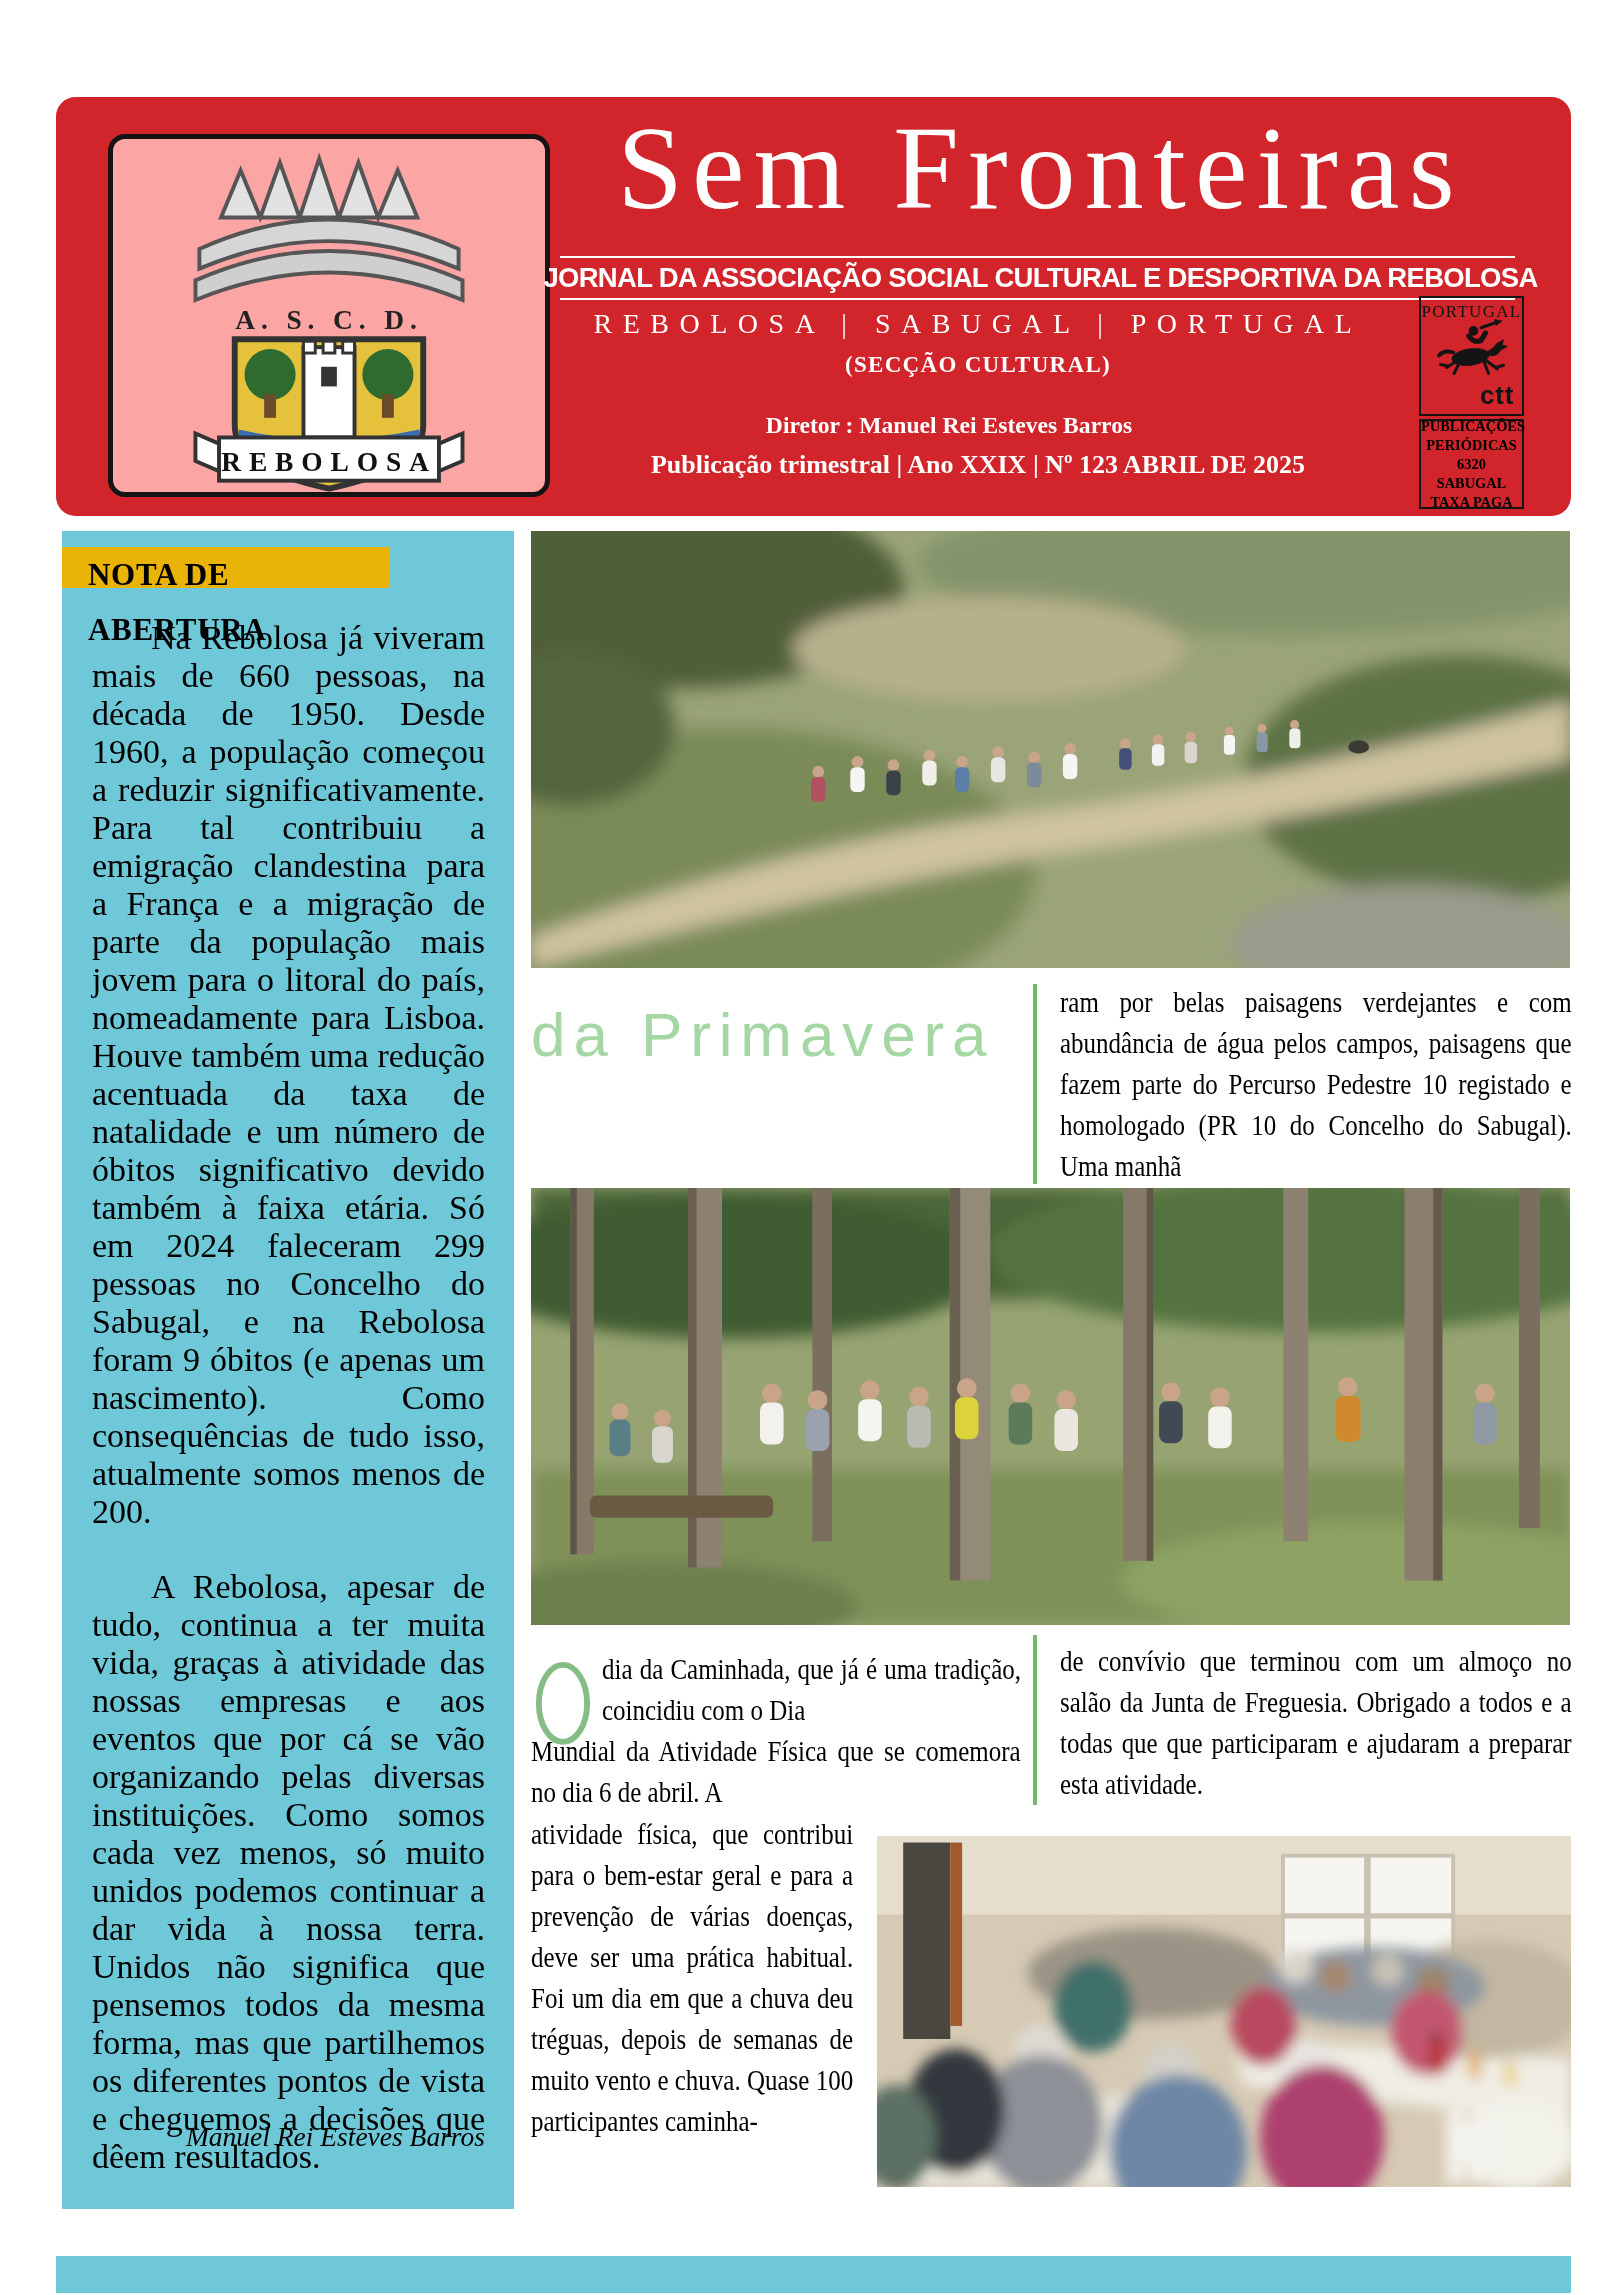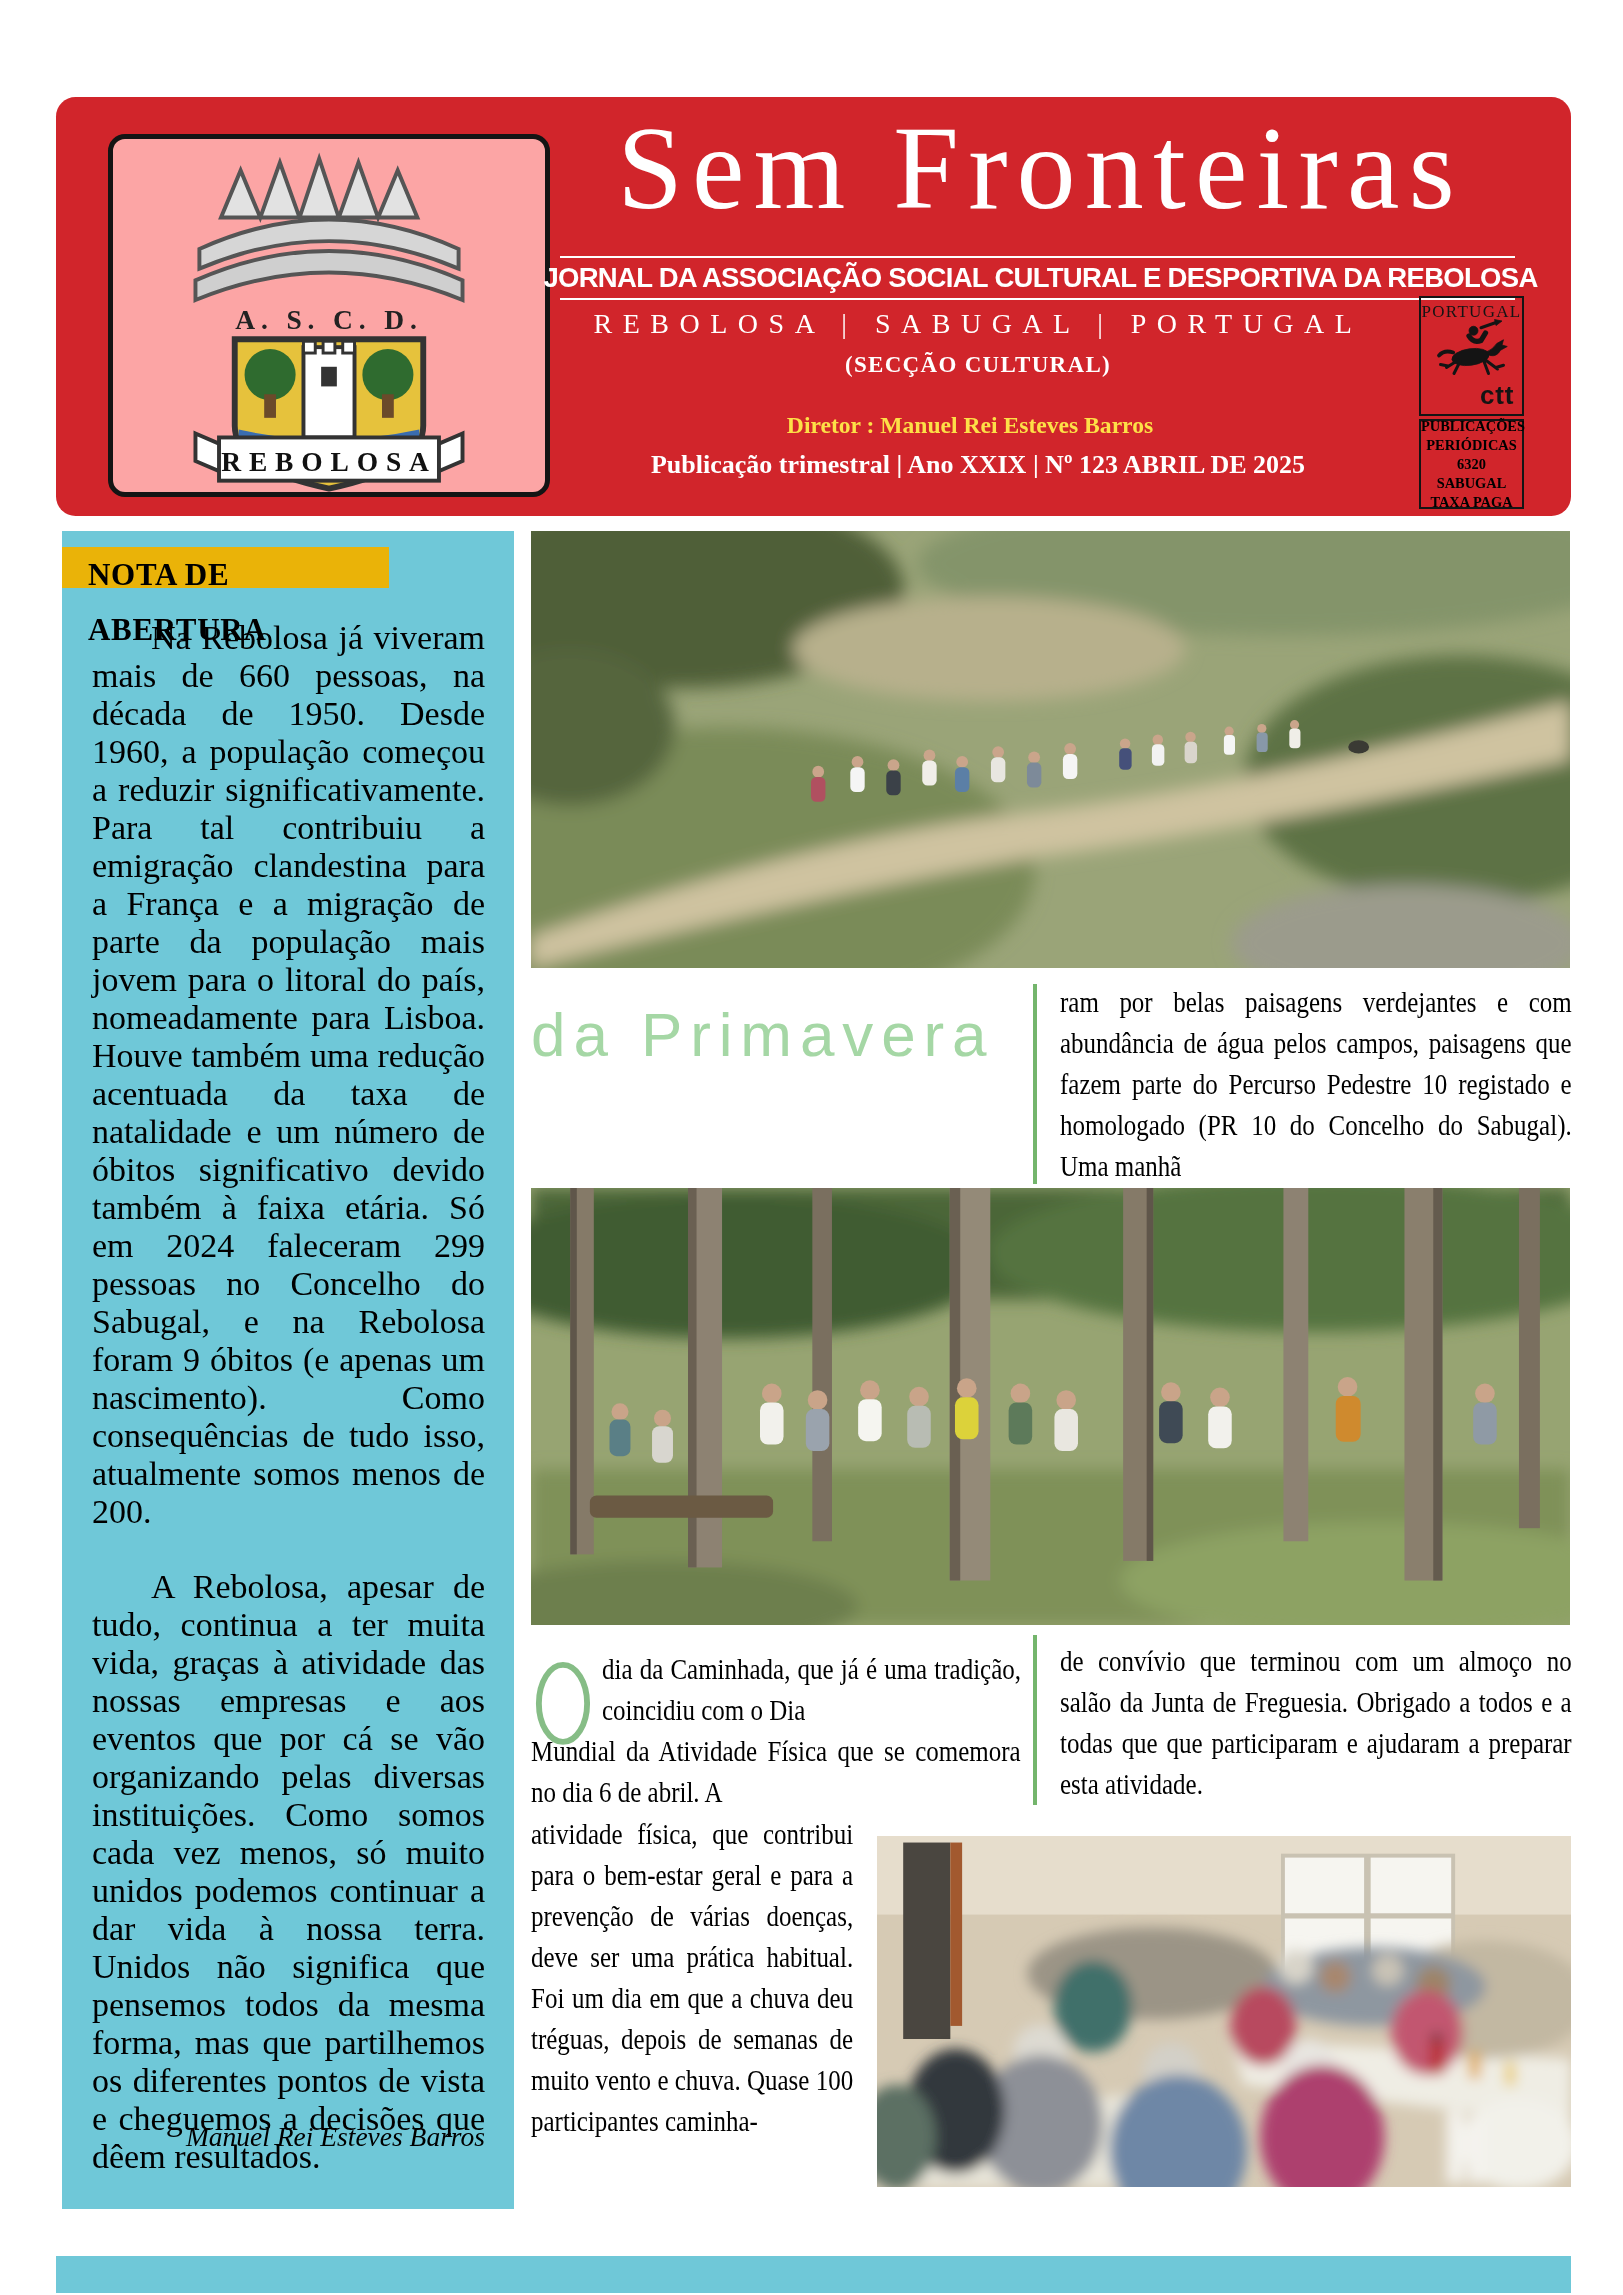--- a/index.html
+++ b/index.html
@@ -14,21 +14,21 @@
              border:5.9px solid #141414;border-radius:17px;overflow:hidden;}
   .mast-title{position:absolute;left:487px;top:13px;width:995px;text-align:center;
               font-weight:normal;font-size:118px;line-height:1.0;letter-spacing:9.2px;color:#fff;}
   .mast-rule{position:absolute;height:2px;background:#fff;}
   .mast-sub{position:absolute;left:487px;top:165px;width:995px;text-align:center;color:#fff;
             font-family:"Liberation Sans",sans-serif;font-weight:bold;font-size:27.5px;letter-spacing:-0.7px;}
   .mast-loc{position:absolute;left:487px;top:211px;width:870px;text-align:center;color:#fff;
             font-weight:normal;font-size:28px;letter-spacing:10.5px;}
   .mast-sec{position:absolute;left:487px;top:255px;width:870px;text-align:center;color:#fff;
             font-weight:bold;font-size:23px;letter-spacing:1.3px;}
-  .mast-dir{position:absolute;left:479px;top:315px;width:870px;text-align:center;color:#fde047;
+  .mast-dir{position:absolute;left:458px;top:315px;width:870px;text-align:center;color:#ffffff;
             font-weight:bold;font-size:23.6px;}
   .mast-issue{position:absolute;left:487px;top:353px;width:870px;text-align:center;color:#fff;
             font-weight:bold;font-size:26px;}
   .stamp1{position:absolute;left:1363px;top:199px;width:101px;height:116px;border:2px solid #141414;}
   .stamp1 .country{display:block;text-align:center;margin-top:3.9px;color:#141414;
             font-family:Liberation Serif, serif;font-size:17px;letter-spacing:1.3px;}
   .stamp1 .ctt{position:absolute;right:8px;bottom:2.6px;color:#141414;
             font-family:"Liberation Sans",sans-serif;font-weight:bold;font-size:26px;letter-spacing:0.7px;}
   .stamp2{position:absolute;left:1363px;top:322px;width:101px;height:86px;border:2.6px solid #141414;
           display:flex;flex-direction:column;justify-content:center;}

